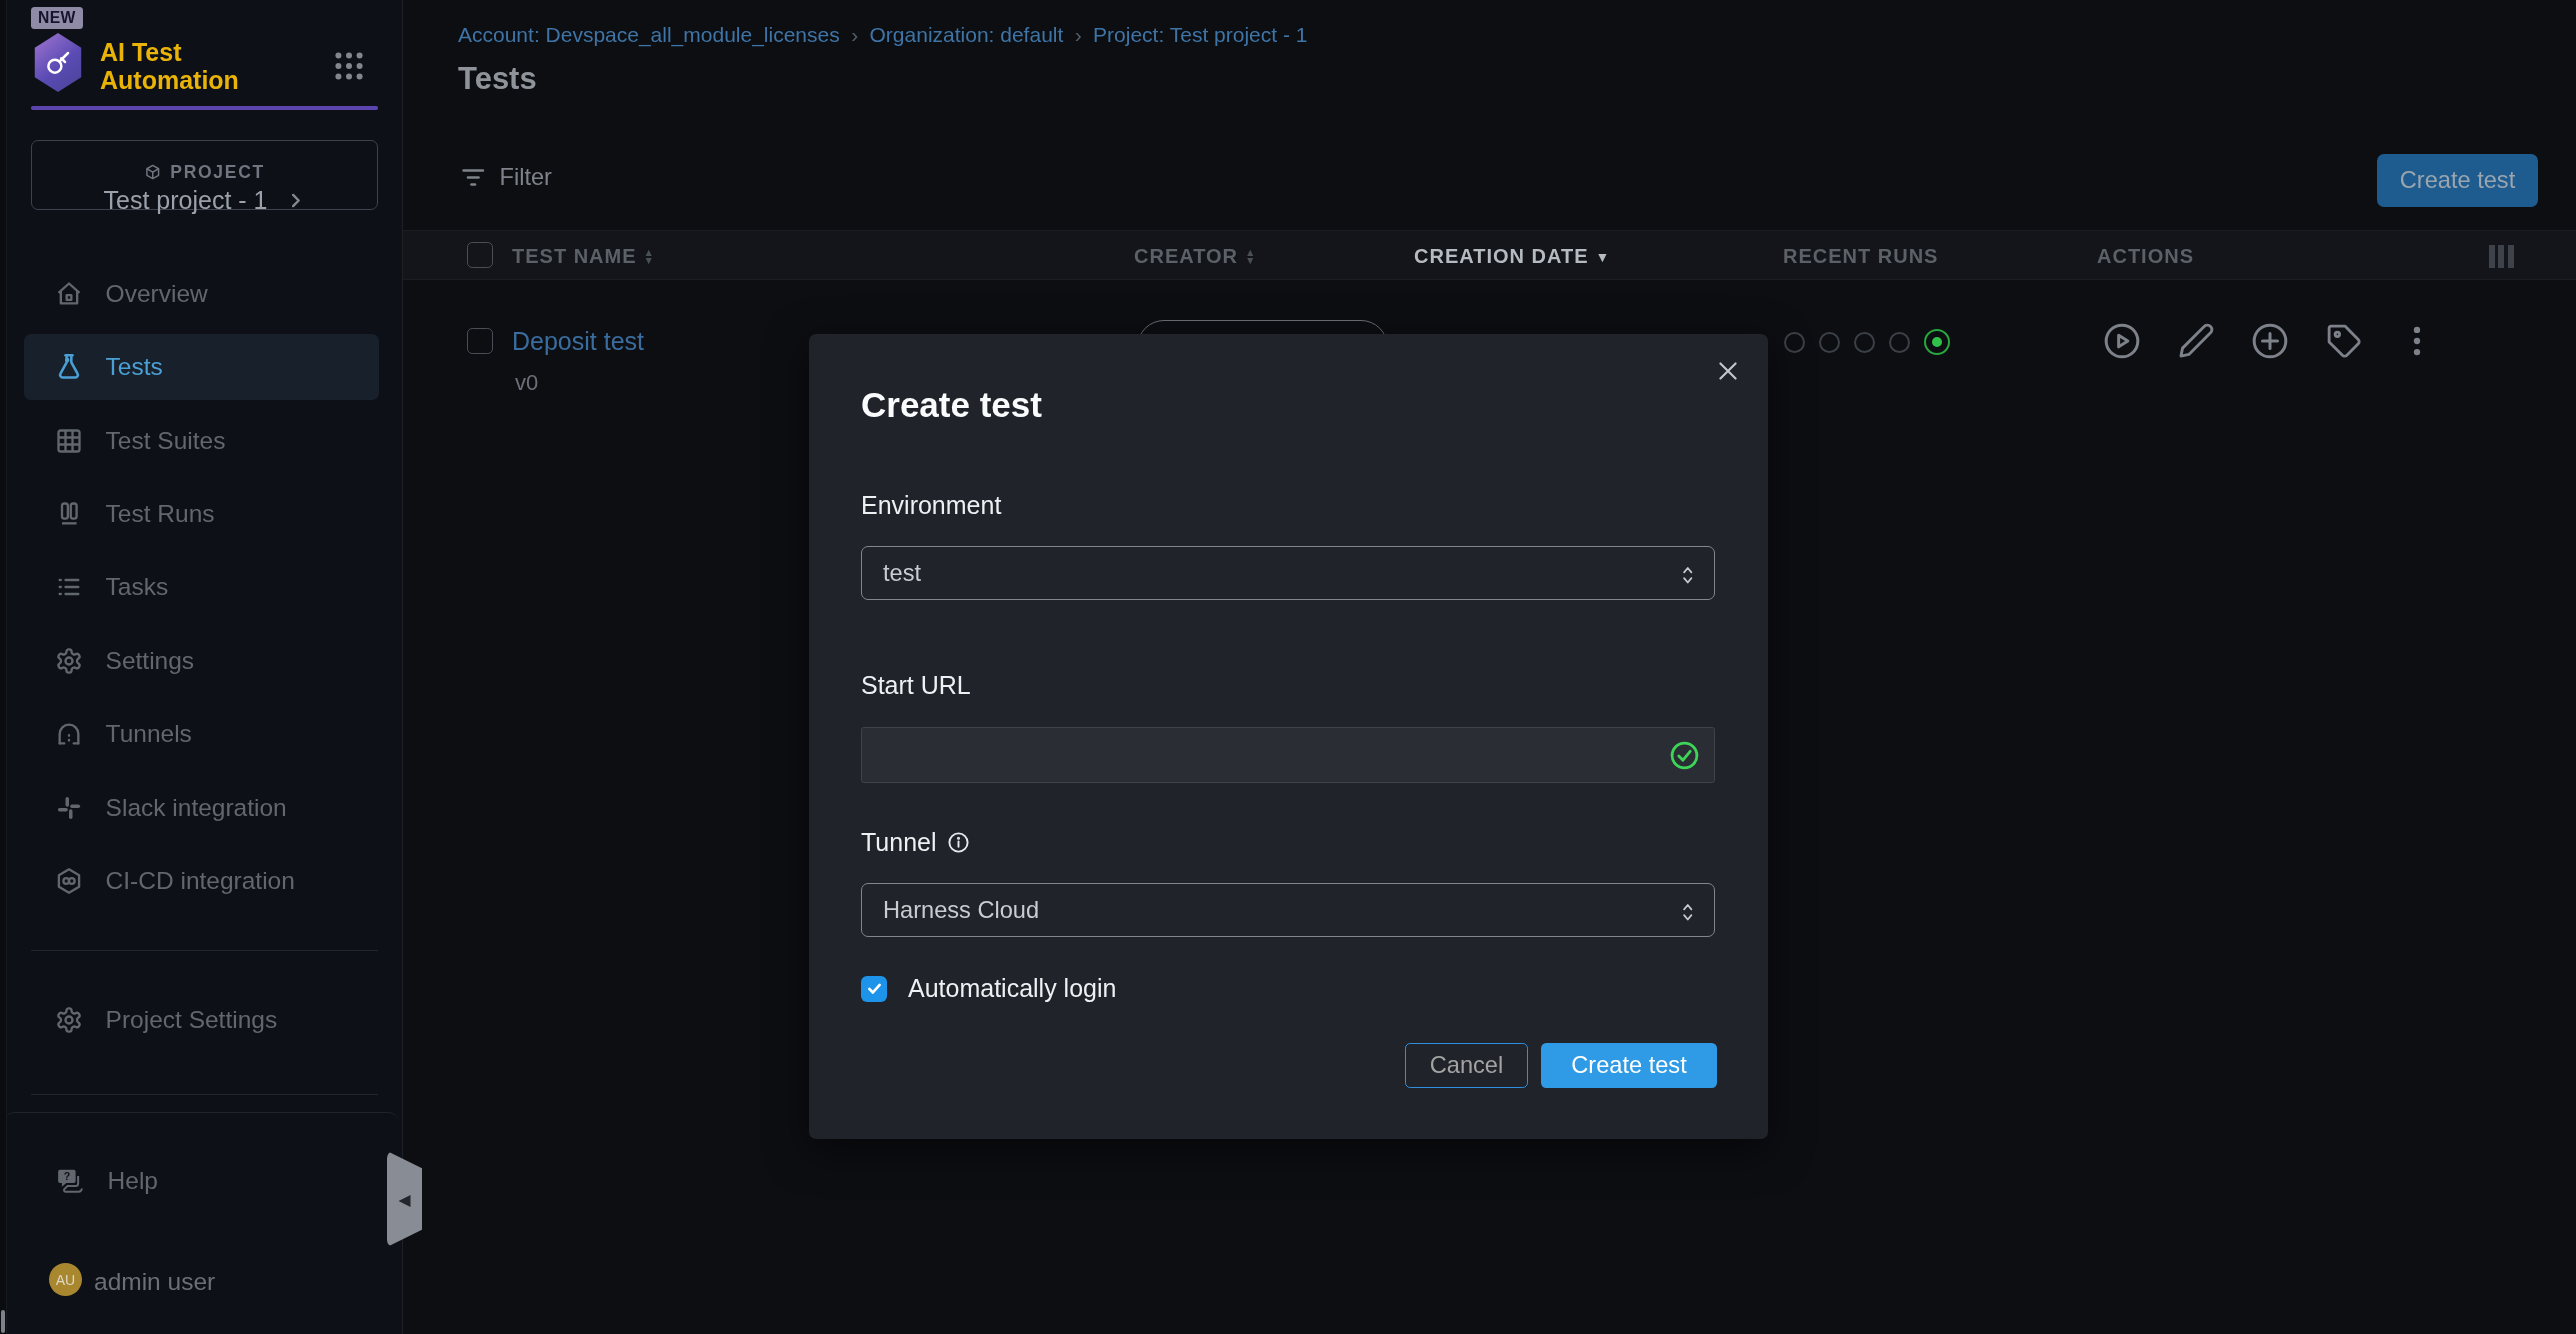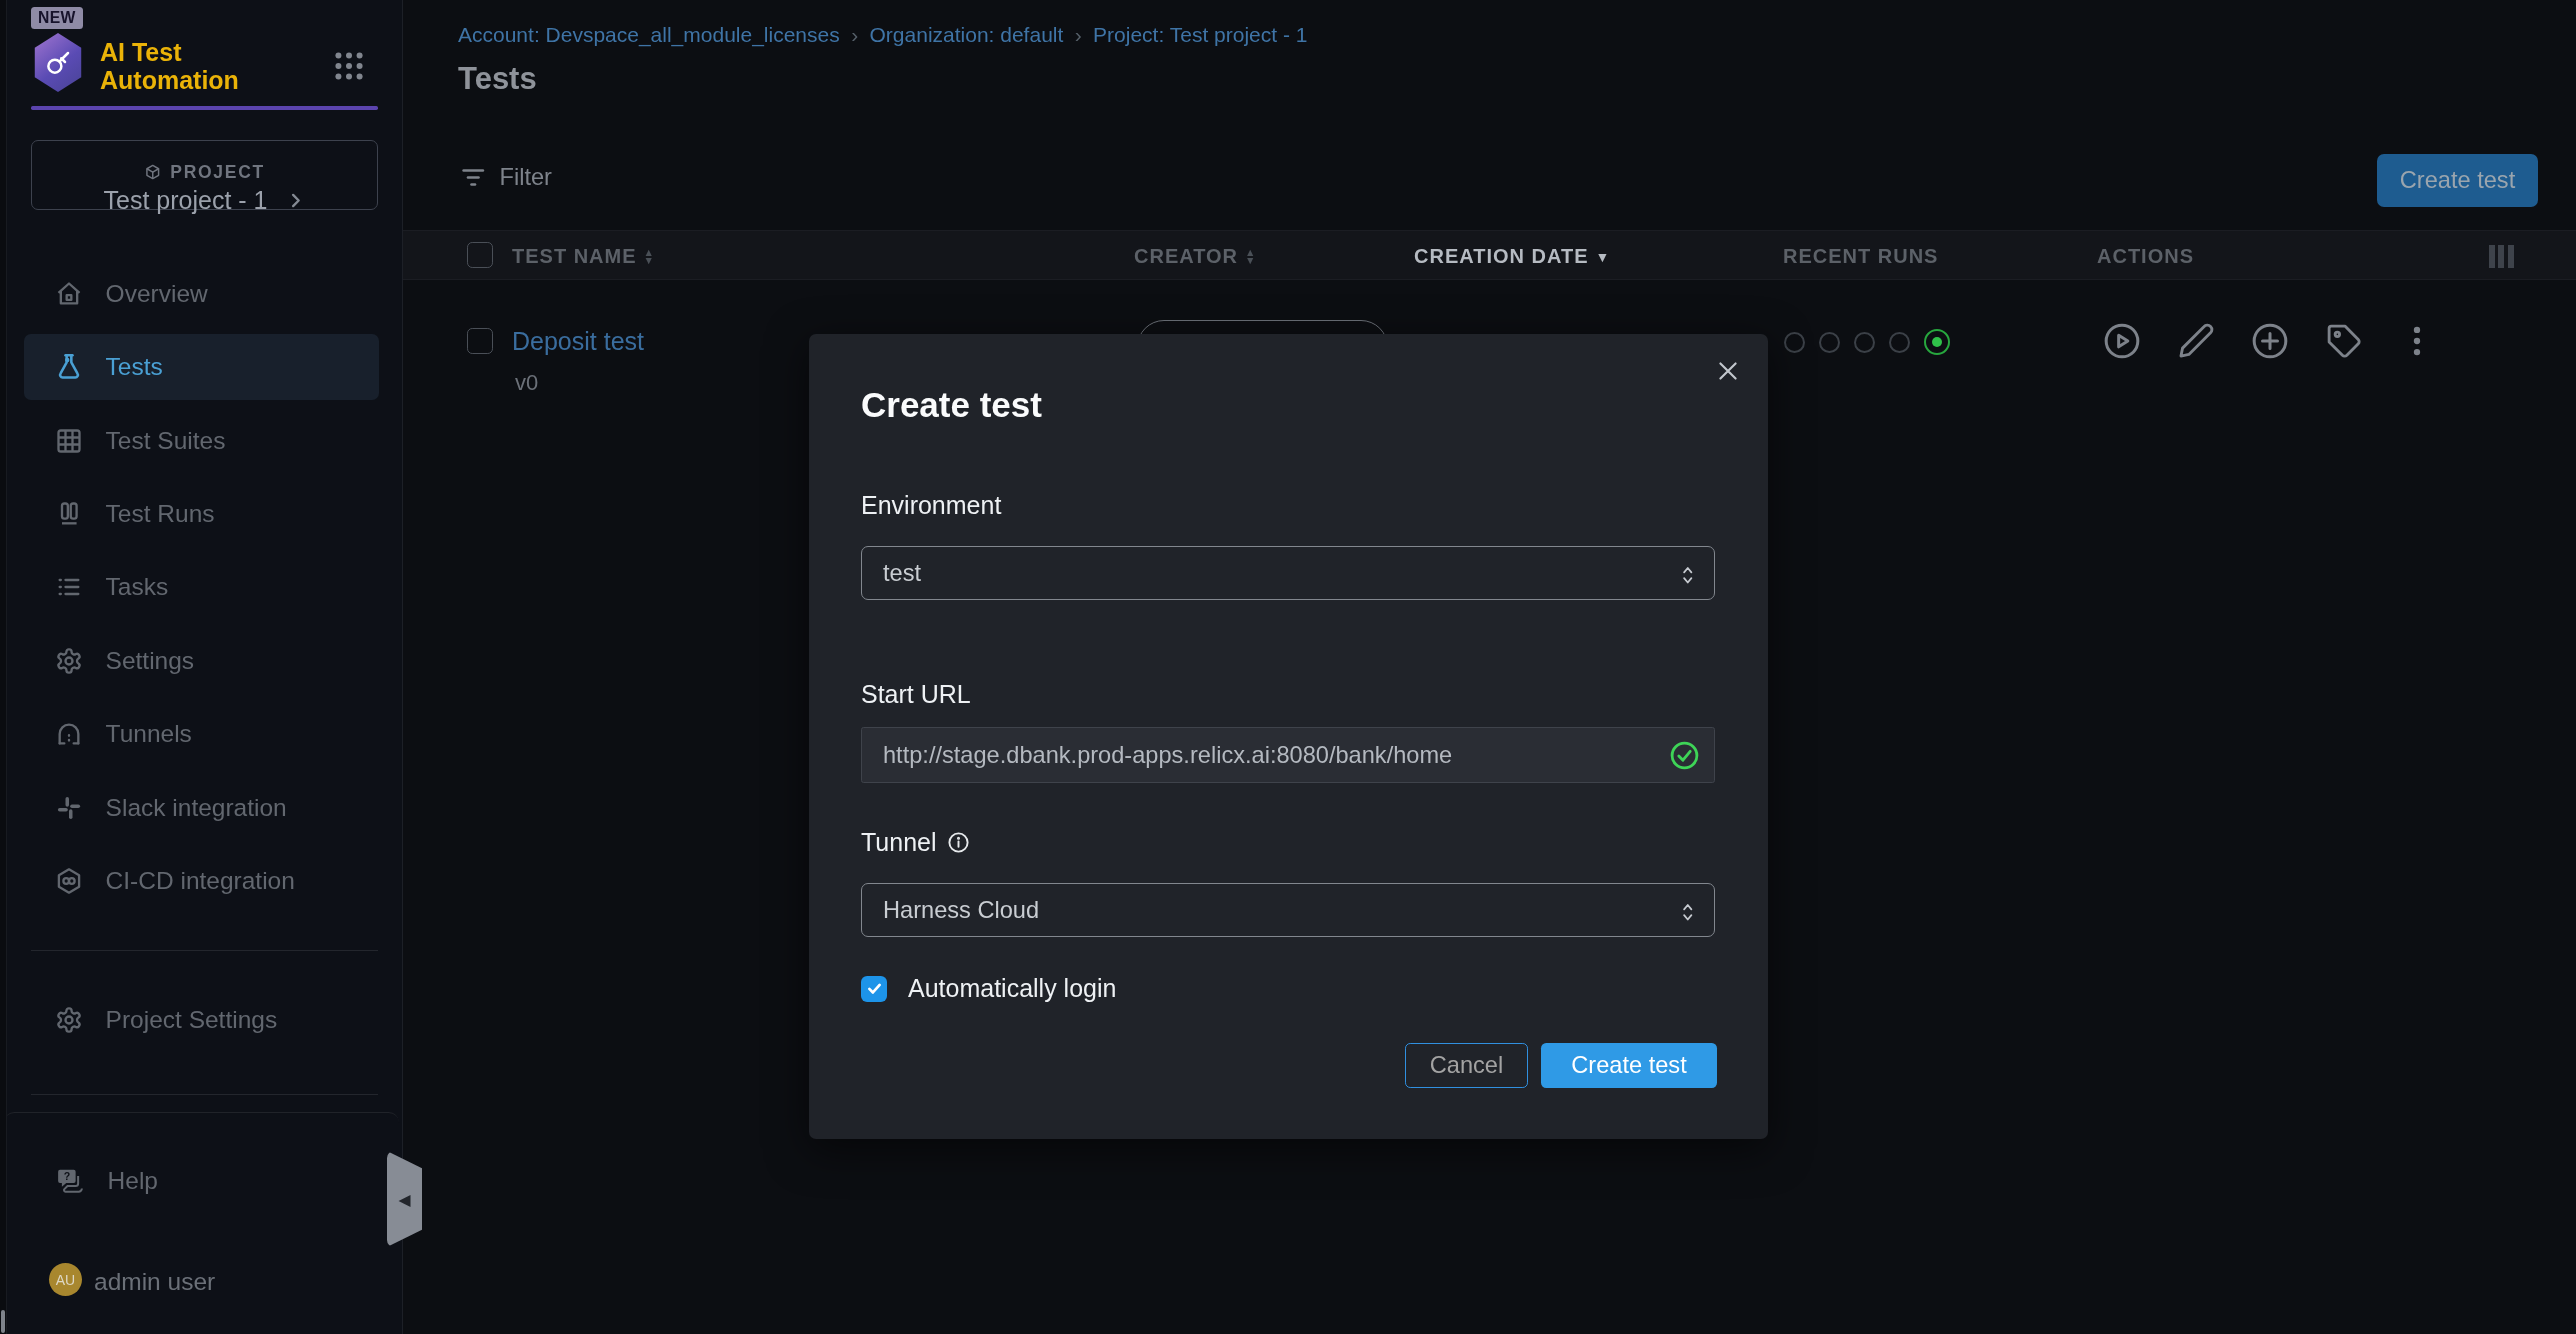--- a/index.html
+++ b/index.html
@@ -390,23 +390,22 @@
   <div class="abs m-select" style="top:212px">
     <span>test</span>
     <span class="dchev">
       <svg width="17.5" height="24.5" viewBox="0 0 24 32" fill="none" stroke="currentColor" stroke-width="2.4" stroke-linecap="round" stroke-linejoin="round">
           <path d="M7 12 L12 6 L17 12"></path>
           <path d="M7 20 L12 26 L17 20"></path>
         </svg>
     </span>
   </div>
 
-  <div class="abs m-label" style="left:52px; top:346px">Start URL</div>
+  <div class="abs m-label" style="left:52px; top:337px">Start URL</div>
   <div class="abs m-input">
-    <span>http://stage.dbank.prod-apps.relicx.ai:8080/bank/home</span>
     <span class="okcheck">
       <svg width="31" height="31" viewBox="0 0 24 24" fill="none" stroke="#3ed457" stroke-width="2.2" stroke-linecap="round" stroke-linejoin="round">
           <circle cx="12" cy="12" r="9.6"></circle>
           <path d="M7.6 12.4 L10.8 15.6 L16.4 8.8"></path>
         </svg>
     </span>
   </div>
 
   <div class="abs" style="left:52px; top:494px; display:flex; align-items:center; gap:10.5px">
     <span class="m-label">Tunnel</span>

